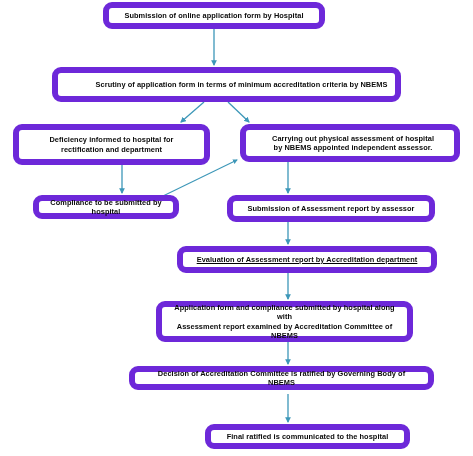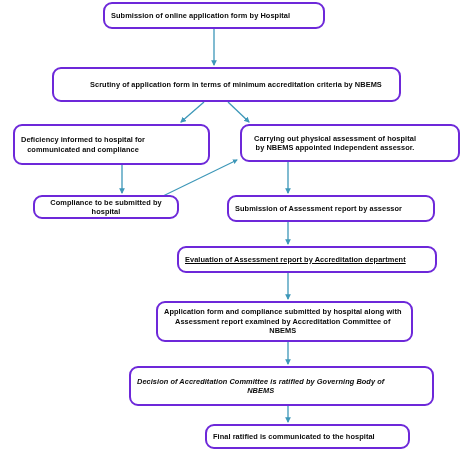--- a/index.html
+++ b/index.html
@@ -21,25 +21,26 @@
     position: absolute;
     left: 0;
     top: 0;
     width: 473px;
     height: 456px;
     pointer-events: none;
   }
   .node {
     position: absolute;
     box-sizing: border-box;
-    border: 2px solid #6d28d9;
+    border: 6px solid #6d28d9;
     border-radius: 9px;
     background: #ffffff;
     display: flex;
     align-items: center;
+    justify-content: center;
     text-align: center;
     padding: 2px 6px;
     z-index: 2;
   }
   .node-label {
     font-family: "Liberation Sans", sans-serif;
     font-weight: bold;
     font-size: 7.4px;
     line-height: 9.4px;
     color: #0b0b0b;
@@ -49,21 +50,21 @@
   }
   
   #node-submission      { left: 103px; top: 2px;   width: 222px; height: 27px; }
   #node-scrutiny        { left: 52px;  top: 67px;  width: 349px; height: 35px; padding-left: 36px; }
   #node-deficiency      { left: 13px;  top: 124px; width: 197px; height: 41px; }
   #node-assessment      { left: 240px; top: 124px; width: 220px; height: 38px; padding-left: 12px; }
   #node-compliance      { left: 33px;  top: 195px; width: 146px; height: 24px; }
   #node-report          { left: 227px; top: 195px; width: 208px; height: 27px; }
   #node-evaluation      { left: 177px; top: 246px; width: 260px; height: 27px; text-decoration: underline; }
   #node-appform         { left: 156px; top: 301px; width: 257px; height: 41px; }
-  #node-decision        { left: 129px; top: 366px; width: 305px; height: 40px; font-style: italic; }
+  #node-decision        { left: 129px; top: 366px; width: 305px; height: 24px; }
   #node-final           { left: 205px; top: 424px; width: 205px; height: 25px; }
 </style>
 </head>
 <body>
 
 <div id="flow-canvas">
 
   <svg id="connector-layer" width="473" height="456" viewBox="0 0 473 456" xmlns="http://www.w3.org/2000/svg">
     <defs>
       <marker id="arrowhead" markerWidth="5" markerHeight="5" refX="3.6" refY="2.2" orient="auto" markerUnits="strokeWidth">
@@ -95,21 +96,21 @@
   <div class="node" id="node-submission">
     <span class="node-label">Submission of online application form by Hospital</span>
   </div>
 
   <div class="node" id="node-scrutiny">
     <span class="node-label">Scrutiny of application form in terms of minimum accreditation criteria by NBEMS</span>
   </div>
 
   <div class="node" id="node-deficiency">
     <span class="node-label">Deficiency informed to hospital for
-communicated and compliance</span>
+rectification and department</span>
   </div>
 
   <div class="node" id="node-assessment">
     <span class="node-label">Carrying out physical assessment of hospital
 by NBEMS appointed independent assessor.</span>
   </div>
 
   <div class="node" id="node-compliance">
     <span class="node-label">Compliance to be submitted by hospital</span>
   </div>

